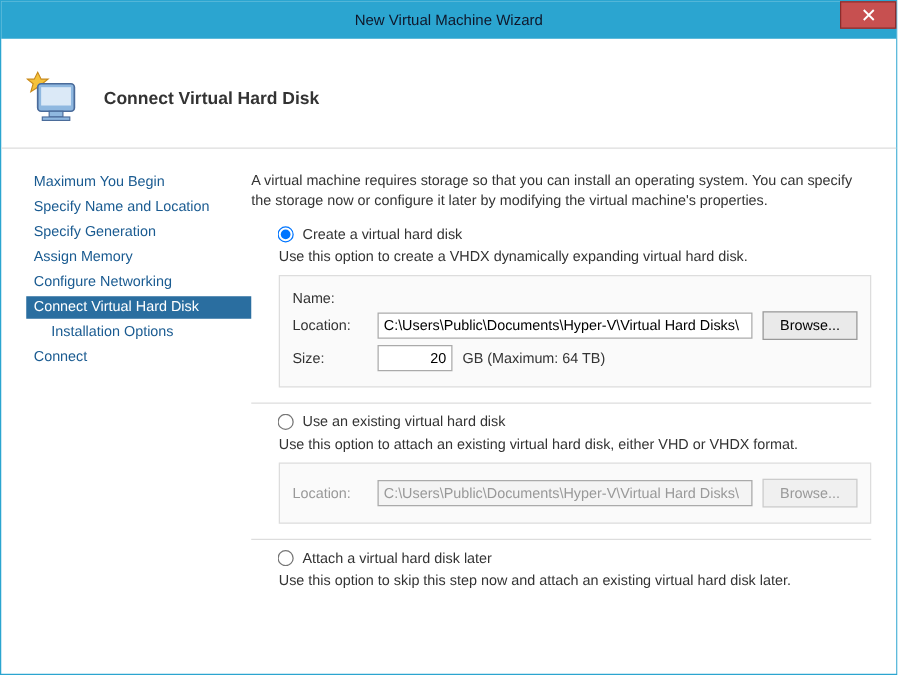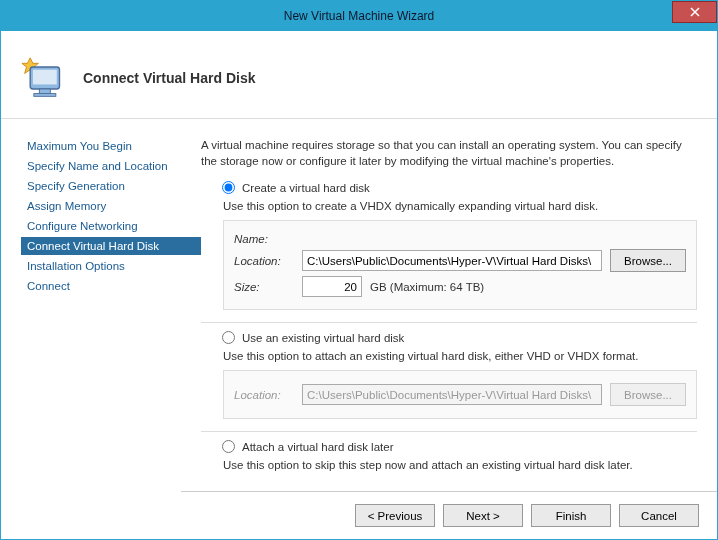--- a/index.html
+++ b/index.html
@@ -10,30 +10,30 @@
   .close-btn { position: absolute; right: 0; top: 0; width: 45px; height: 22px; background: #c75050; color: #fff; display: flex; align-items: center; justify-content: center; border: 1px solid #8b2c2c; font-size: 12px; cursor: pointer; }
   
   .header { display: flex; align-items: center; padding: 16px 20px 10px 20px; border-bottom: 1px solid #ddd; height: 88px;}
   .header-icon { width: 44px; height: 44px; margin-right: 18px; }
   .header-title { font-size: 14px; font-weight: bold; color: #333; }
   
   .body { flex: 1; display: flex; overflow: hidden; }
   .sidebar { width: 200px; padding: 18px 0 0 20px; font-size: 11.5px; }
   .side-item { padding: 3px 6px; margin-bottom: 2px; color: #1a5b91; cursor: pointer; }
   .side-item.active { background: #2a6ea0; color: #fff; }
-  .side-sub { }
+  .side-sub { margin-left: 14px; }
   
   .content { flex: 1; padding: 18px 20px 0 0; font-size: 11.5px; color: #333; }
   .desc { margin-bottom: 12px; line-height: 1.4; }
   .opt { margin: 8px 0 6px 0; display:flex; align-items:center; gap:7px;padding-left:21px;}
   .opt label { cursor: default; }
   .opt-desc { margin-left: 22px; margin-bottom: 8px; color: #333; }
   .field-group { margin: 4px 0 4px 22px; border: 1px solid #ddd; background: #fafafa; padding: 8px 10px; }
   .field-row { display: flex; align-items: center; margin: 4px 0; gap: 8px; }
-  .field-label { width: 60px; font-style: italic; }
+  .field-label { width: 60px; }
   .field-row input[type=text] { border: 1px solid #aaa; padding: 2px 4px; font-size: 11.5px; height: 21px; }
   .size-input { width: 60px; text-align: right; }
   .name-input { width: 300px; }
   .loc-input { width: 300px; }
   .btn { background: #eaeaea; border: 1px solid #999; padding: 2px 10px; min-width: 76px; height: 23px; font-size: 11.5px; cursor: pointer; }
   .disabled, .disabled input, .disabled button { color: #999; }
   .disabled input { background: #f4f4f4; border-color: #ccc; }
   .disabled button { background: #f0f0f0; border-color: #ccc; cursor:default;}
   
   .footer { border-top: 1px solid #ccc; padding: 12px 18px; display: flex; justify-content: flex-end; gap: 8px; margin-left:180px;}
@@ -118,19 +118,13 @@
       <div class="rule"></div>
 
       <div class="opt">
         <input type="radio" name="vhd" style="">
         <label>Attach a virtual hard disk later</label>
       </div>
       <div class="opt-desc">Use this option to skip this step now and attach an existing virtual hard disk later.</div>
     </div>
   </div>
 
-  <div class="footer">
-    <button class="btn">&lt; Previous</button>
-    <button class="btn">Next &gt;</button>
-    <button class="btn">Finish</button>
-    <button class="btn">Cancel</button>
-  </div>
 </div>
 
 </body></html>

